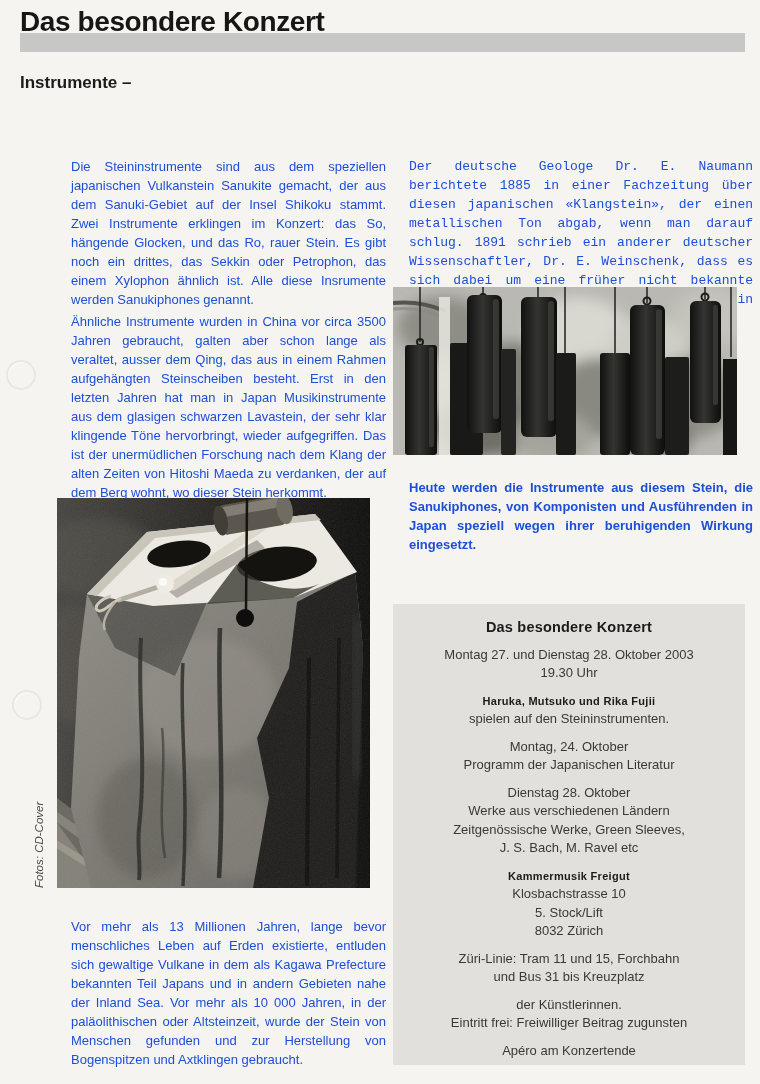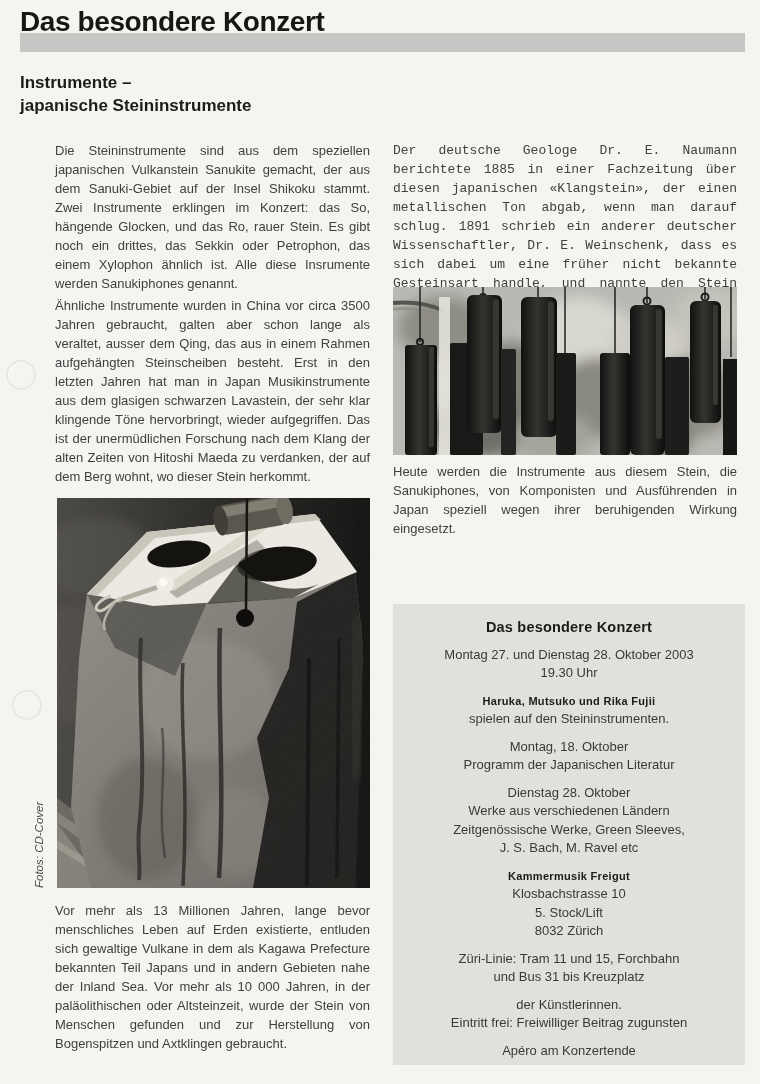--- a/index.html
+++ b/index.html
@@ -29,29 +29,29 @@
   .hole {
     position: absolute; width: 26px; height: 26px; border-radius: 50%;
     border: 2px solid rgba(120,120,115,0.10);
     box-shadow: inset 1px 1px 2px rgba(255,255,255,0.6);
   }
   .hole1 { left: 6px; top: 360px; }
   .hole2 { left: 12px; top: 690px; }
 
   .para {
     position: absolute; text-align: justify;
-    font-size: 13px; line-height: 19px; color: #404040; margin: 0;
+    font-size: 13px; line-height: 19px; color: #1d4ed8; margin: 16px;
   }
   .col-left  { left: 55px;  width: 315px; }
   .col-right { left: 393px; width: 344px; }
   .p-l1 { top: 141px; }
   .p-l2 { top: 296px; }
   .p-l3 { top: 901px; }
   .p-r1 { top: 141px; font-family: Liberation Mono, monospace; }
-  .p-rcap { top: 462px; }
+  .p-rcap { top: 462px; font-weight: bold; }
 
   .photo { position: absolute; overflow: hidden; background: #222; }
   .photo svg { display: block; width: 100%; height: 100%; }
   .photo-stone { left: 57px; top: 498px; width: 313px; height: 390px; }
   .photo-bells { left: 393px; top: 287px; width: 344px; height: 168px; }
 
   .vertical-caption {
     position: absolute; left: 33px; top: 888px;
     transform: rotate(-90deg); transform-origin: 0 0;
     font-size: 11.5px; font-style: italic; color: #4a4946;
@@ -69,21 +69,21 @@
   .box-strong  { font-weight: bold; font-size: 11px;  color: #1b1b19; letter-spacing: 0.3px; }
 </style>
 </head>
 <body>
 
 <div class="page">
 
   <div class="title-bar"></div>
   <h1 class="page-title">Das besondere Konzert</h1>
 
-  <h2 class="article-subtitle"><span>Instrumente –</span><br><span>japanische Steininstrumente</span></h2>
+  <h2 class="article-subtitle"><span>Instrumente –</span><br></h2>
 
   <div class="hole hole1"></div>
   <div class="hole hole2"></div>
 
   <p class="para col-left p-l1">Die Steininstrumente sind aus dem speziellen japanischen Vulkanstein Sanukite gemacht, der aus dem Sanuki-Gebiet auf der Insel Shikoku stammt. Zwei Instrumente erklingen im Konzert: das So, hängende Glocken, und das Ro, rauer Stein. Es gibt noch ein drittes, das Sekkin oder Petrophon, das einem Xylophon ähnlich ist. Alle diese Insrumente werden Sanukiphones genannt.</p>
   <p class="para col-left p-l2">Ähnliche Instrumente wurden in China vor circa 3500 Jahren gebraucht, galten aber schon lange als veraltet, ausser dem Qing, das aus in einem Rahmen aufgehängten Steinscheiben besteht. Erst in den letzten Jahren hat man in Japan Musikinstrumente aus dem glasigen schwarzen Lavastein, der sehr klar klingende Töne hervorbringt, wieder aufgegriffen. Das ist der unermüdlichen Forschung nach dem Klang der alten Zeiten von Hitoshi Maeda zu verdanken, der auf dem Berg wohnt, wo dieser Stein herkommt.</p>
 
   <div class="photo photo-stone">
     <svg viewBox="0 0 313 390" preserveAspectRatio="none">
       <defs>
@@ -233,21 +233,21 @@
     <div class="box-group box-title">Das besondere Konzert</div>
     <div class="box-group">
       <div>Montag 27. und Dienstag 28. Oktober 2003</div>
       <div>19.30 Uhr</div>
     </div>
     <div class="box-group">
       <div class="box-strong">Haruka, Mutsuko und Rika Fujii</div>
       <div>spielen auf den Steininstrumenten.</div>
     </div>
     <div class="box-group">
-      <div>Montag, 18. Oktober</div>
+      <div>Montag, 24. Oktober</div>
       <div>Programm der Japanischen Literatur</div>
     </div>
     <div class="box-group">
       <div>Dienstag 28. Oktober</div>
       <div>Werke aus verschiedenen Ländern</div>
       <div>Zeitgenössische Werke, Green Sleeves,</div>
       <div>J. S. Bach, M. Ravel etc</div>
     </div>
     <div class="box-group">
       <div class="box-strong">Kammermusik Freigut</div>

